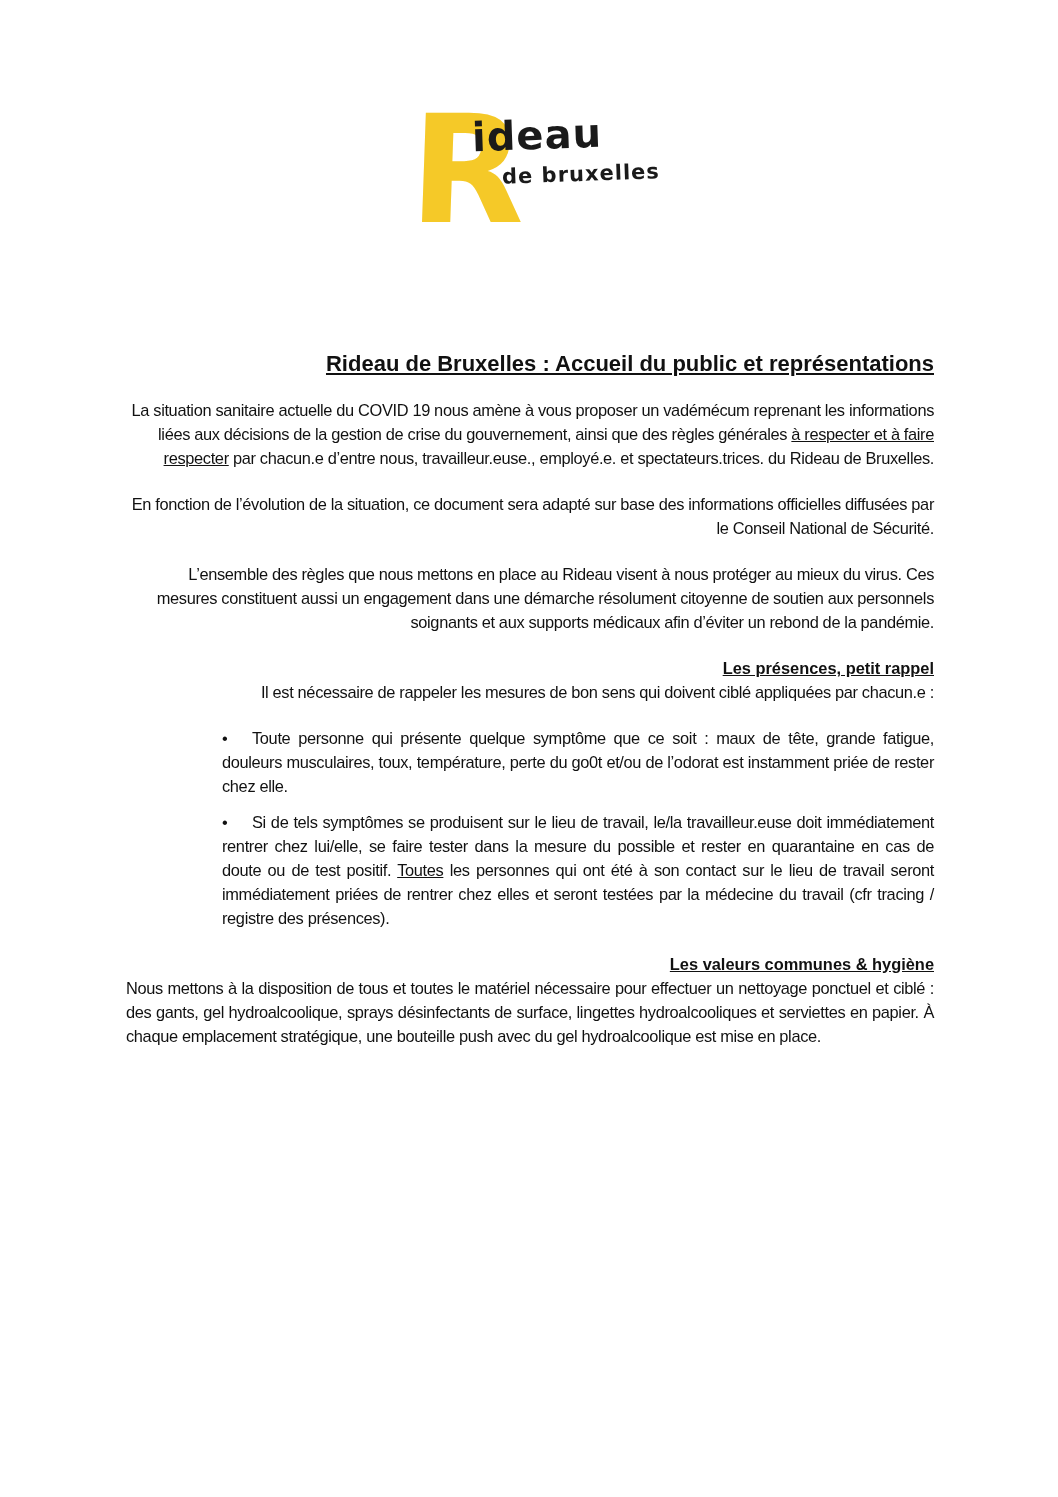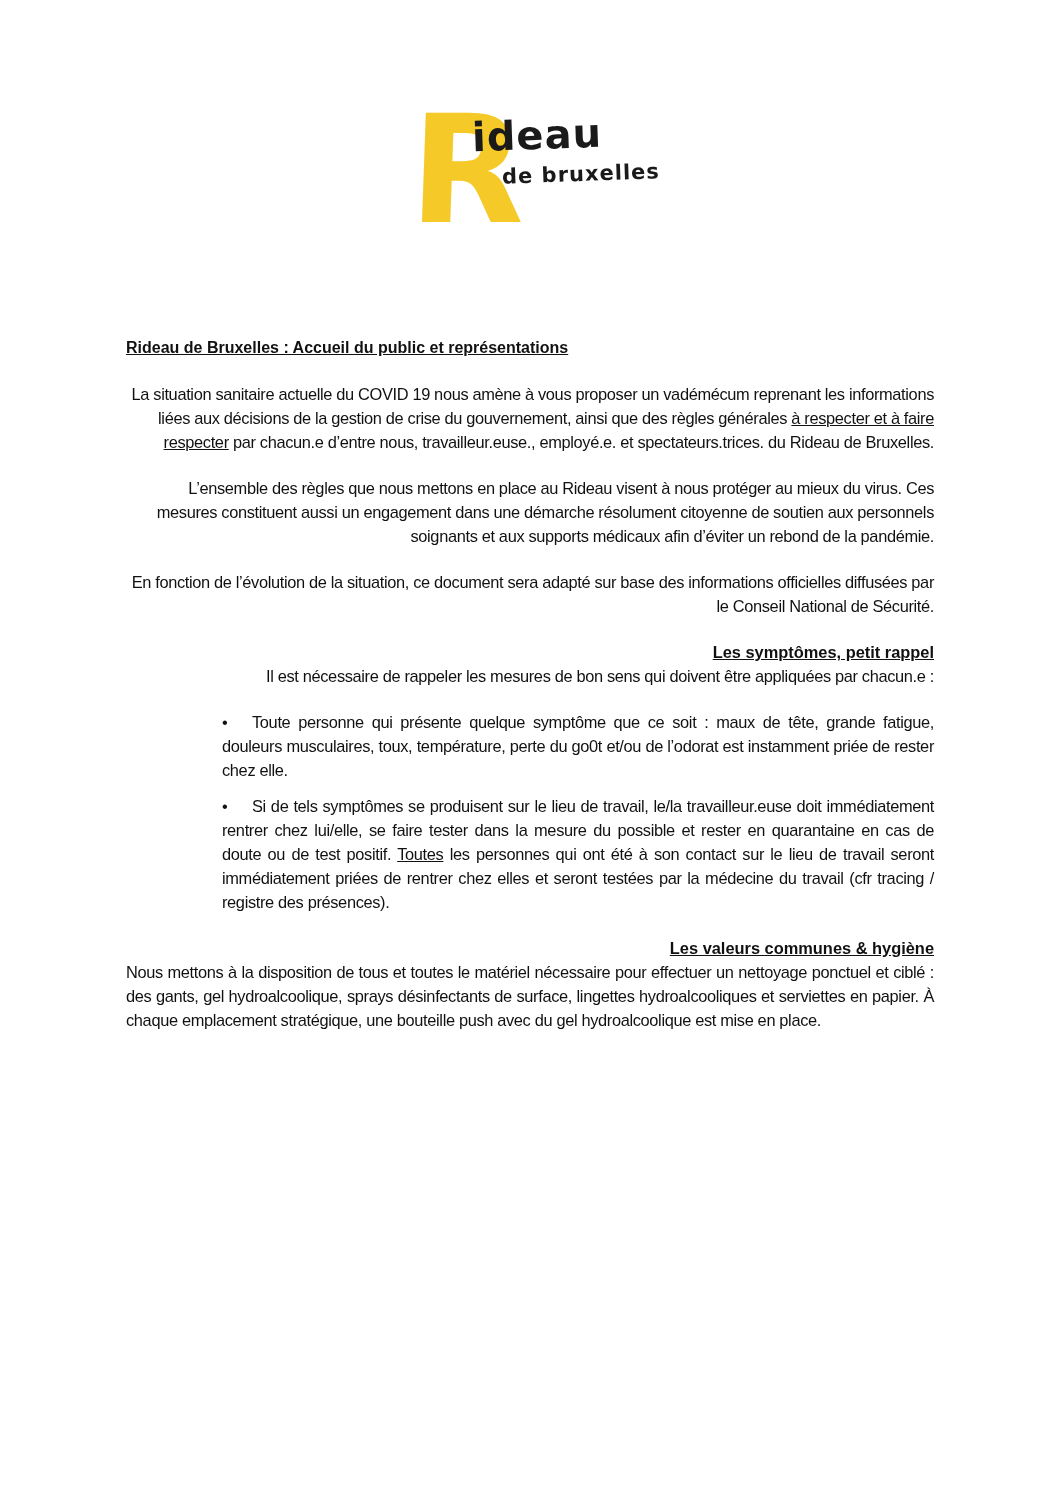--- a/index.html
+++ b/index.html
@@ -28,22 +28,22 @@
       font-family: "DejaVu Sans", sans-serif; font-weight: bold;
       font-size: 21px; line-height: 22px; color: #1a1a1a; letter-spacing: 1px;
       transform: rotate(-2deg);
     }
     .content {
       position: absolute; left: 126px; top: 336px; width: 808px;
       font-size: 16.4px; line-height: 24px;
       font-family: "Liberation Sans Narrow", "Liberation Sans", sans-serif;
     }
     .title {
-      text-align: left; font-weight: bold; text-decoration: underline;
-      margin: 0 0 22px 0; font-size: 16px;
+      text-align: right; font-weight: bold; text-decoration: underline;
+      margin: 16px 0 22px 0; font-size: 22px;
     }
     p { margin: 0; text-align: right; }
     .para { margin-bottom: 22px; }
     .heading { font-weight: bold; text-decoration: underline; }
     .u { text-decoration: underline; }
     .bullets { margin: 22px 0 22px 0; padding-left: 96px; }
     .bullet-item { text-align: justify; margin-top: 12px; }
     .bullet-item .dot { display: inline-block; width: 30px; text-indent: 0; }
     .justify { text-align: justify; }
     .narrow { letter-spacing: -0.35px; }
@@ -55,26 +55,26 @@
   <div class="logo-r">R</div>
   <div class="logo-word">ideau</div>
   <div class="logo-sub">de bruxelles</div>
 </div>
 
 <div class="content">
   <p class="title">Rideau de Bruxelles : Accueil du public et représentations</p>
 
   <p class="para narrow"><span>La situation sanitaire actuelle du COVID 19 nous amène à vous proposer un vadémécum reprenant les informations liées aux décisions de la gestion de crise du gouvernement, ainsi que des règles générales </span><span class="u">à respecter et à faire respecter</span><span> par chacun.e d’entre nous, travailleur.euse., employé.e. et spectateurs.trices. du Rideau de Bruxelles.</span></p>
 
+  <p class="para narrow">En fonction de l’évolution de la situation, ce document sera adapté sur base des informations officielles diffusées par le Conseil National de Sécurité.</p>
+
   <p class="para narrow">L’ensemble des règles que nous mettons en place au Rideau visent à nous protéger au mieux du virus. Ces mesures constituent aussi un engagement dans une démarche résolument citoyenne de soutien aux personnels soignants et aux supports médicaux afin d’éviter un rebond de la pandémie.</p>
 
-  <p class="para narrow">En fonction de l’évolution de la situation, ce document sera adapté sur base des informations officielles diffusées par le Conseil National de Sécurité.</p>
-
-  <p class="heading">Les symptômes, petit rappel</p>
-  <p class="narrow">Il est nécessaire de rappeler les mesures de bon sens qui doivent être appliquées par chacun.e :</p>
+  <p class="heading">Les présences, petit rappel</p>
+  <p class="narrow">Il est nécessaire de rappeler les mesures de bon sens qui doivent ciblé appliquées par chacun.e :</p>
 
   <div class="bullets">
     <p class="bullet-item narrow"><span class="dot">•</span><span>Toute personne qui présente quelque symptôme que ce soit : maux de tête, grande fatigue, douleurs musculaires, toux, température, perte du go0t et/ou de l’odorat est instamment priée de rester chez elle.</span></p>
     <p class="bullet-item narrow"><span class="dot">•</span><span>Si de tels symptômes se produisent sur le lieu de travail, le/la travailleur.euse doit immédiatement rentrer chez lui/elle, se faire tester dans la mesure du possible et rester en quarantaine en cas de doute ou de test positif. </span><span class="u">Toutes</span><span> les personnes qui ont été à son contact sur le lieu de travail seront immédiatement priées de rentrer chez elles et seront testées par la médecine du travail (cfr tracing / registre des présences).</span></p>
   </div>
 
   <p class="heading">Les valeurs communes &amp; hygiène</p>
   <p class="justify narrow">Nous mettons à la disposition de tous et toutes le matériel nécessaire pour effectuer un nettoyage ponctuel et ciblé : des gants, gel hydroalcoolique, sprays désinfectants de surface,  lingettes hydroalcooliques et serviettes en papier. À chaque emplacement stratégique, une bouteille push avec du gel hydroalcoolique est mise en place.</p>
 </div>
 

